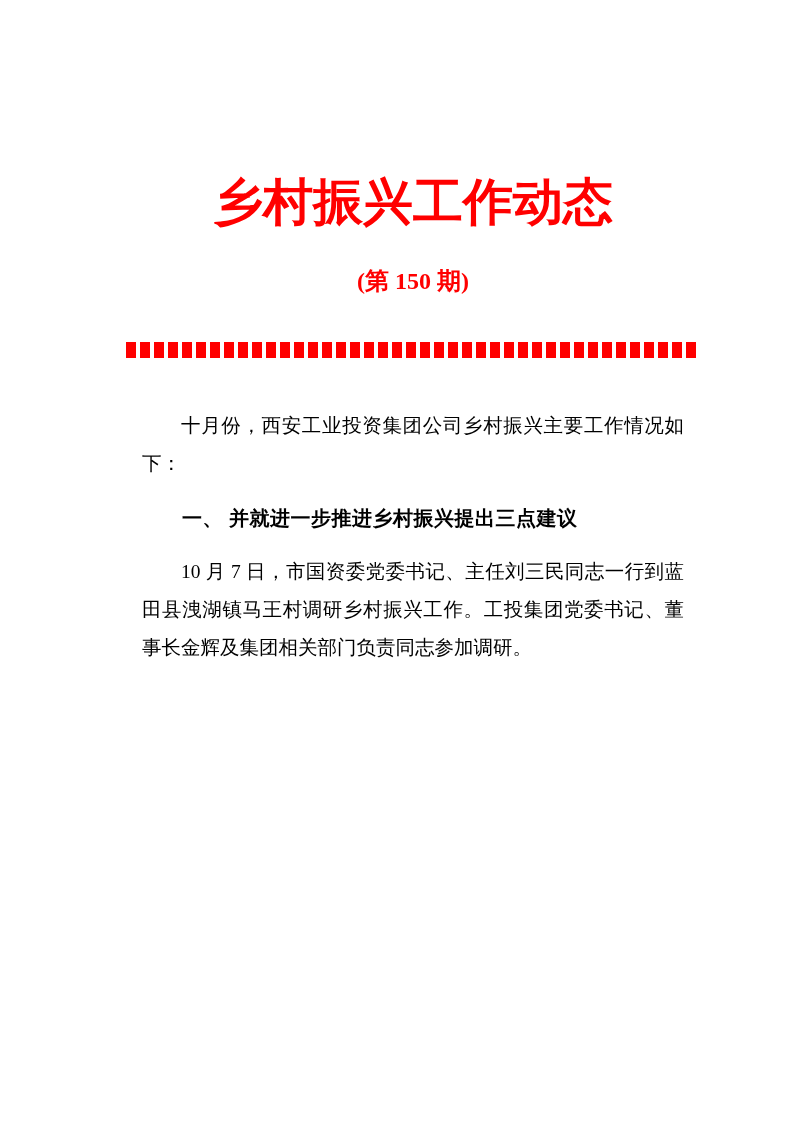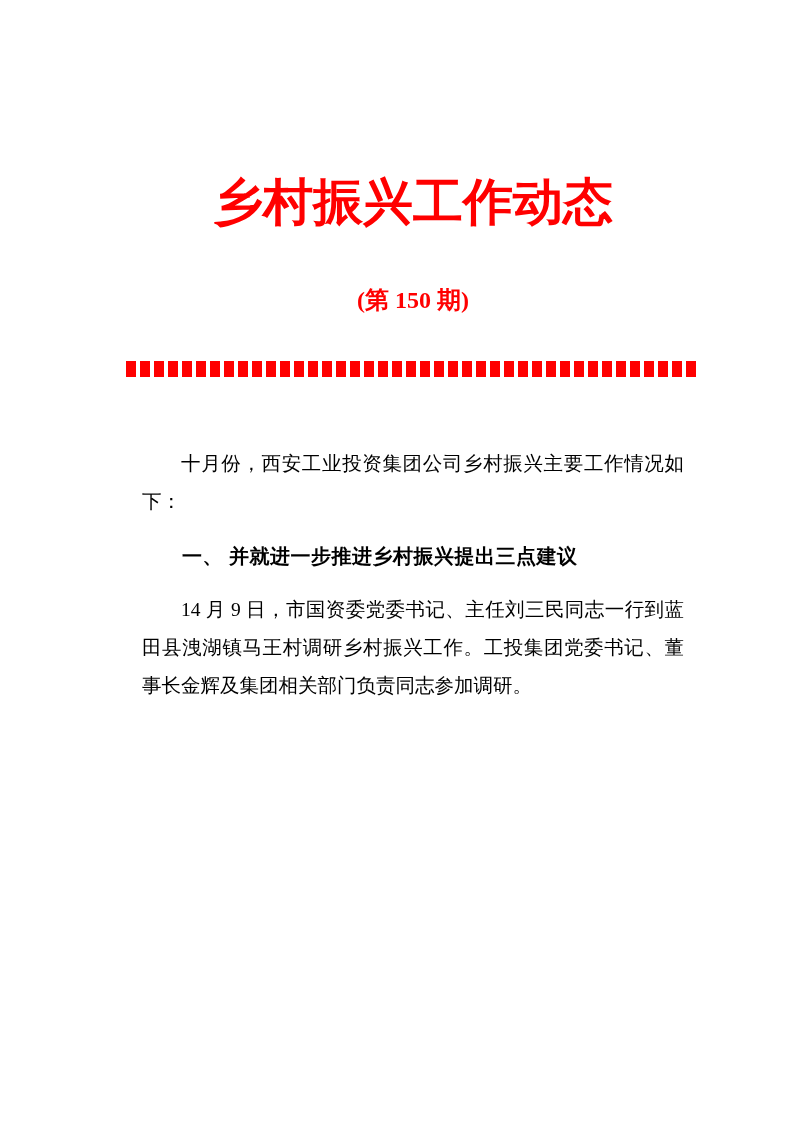--- a/index.html
+++ b/index.html
@@ -22,39 +22,39 @@
     text-align: center;
     font-size: 50px;
     line-height: 65px;
     font-weight: bold;
     color: #ff0000;
     font-family: "Liberation Serif", "DejaVu Serif", serif;
     letter-spacing: 0px;
     white-space: nowrap;
   }
   .doc-issue {
-    margin-top: 32px;
+    margin-top: 13px;
     text-align: center;
     font-size: 24px;
     line-height: 34px;
     font-weight: bold;
     color: #ff0000;
     font-family: "Liberation Serif", "DejaVu Serif", serif;
   }
   .separator {
     margin-top: 36px;
     height: 3px;
     background: repeating-linear-gradient(
       to right,
       #ff0000 0px, #ff0000 10px,
       transparent 10px, transparent 14px
     );
   }
   .body-text {
-    margin-top: 52px;
+    margin-top: 33px;
     font-size: 19.5px;
     line-height: 38px;
     text-align: justify;
     text-justify: inter-ideograph;
   }
   .body-text p {
     text-indent: 2em;
     margin: 0;
   }
   .section-heading {
@@ -74,18 +74,18 @@
 
     <div class="doc-issue">(第 150 期)</div>
 
     <div class="separator"></div>
 
     <div class="body-text">
       <p>十月份，西安工业投资集团公司乡村振兴主要工作情况如下：</p>
 
       <p class="section-heading">一、 并就进一步推进乡村振兴提出三点建议</p>
 
-      <p>14 月 9 日，市国资委党委书记、主任刘三民同志一行到蓝田县洩湖镇马王村调研乡村振兴工作。工投集团党委书记、董事长金辉及集团相关部门负责同志参加调研。</p>
+      <p>10 月 7 日，市国资委党委书记、主任刘三民同志一行到蓝田县洩湖镇马王村调研乡村振兴工作。工投集团党委书记、董事长金辉及集团相关部门负责同志参加调研。</p>
 
     </div>
 
   </div>
 </div>
 
 </body></html>

